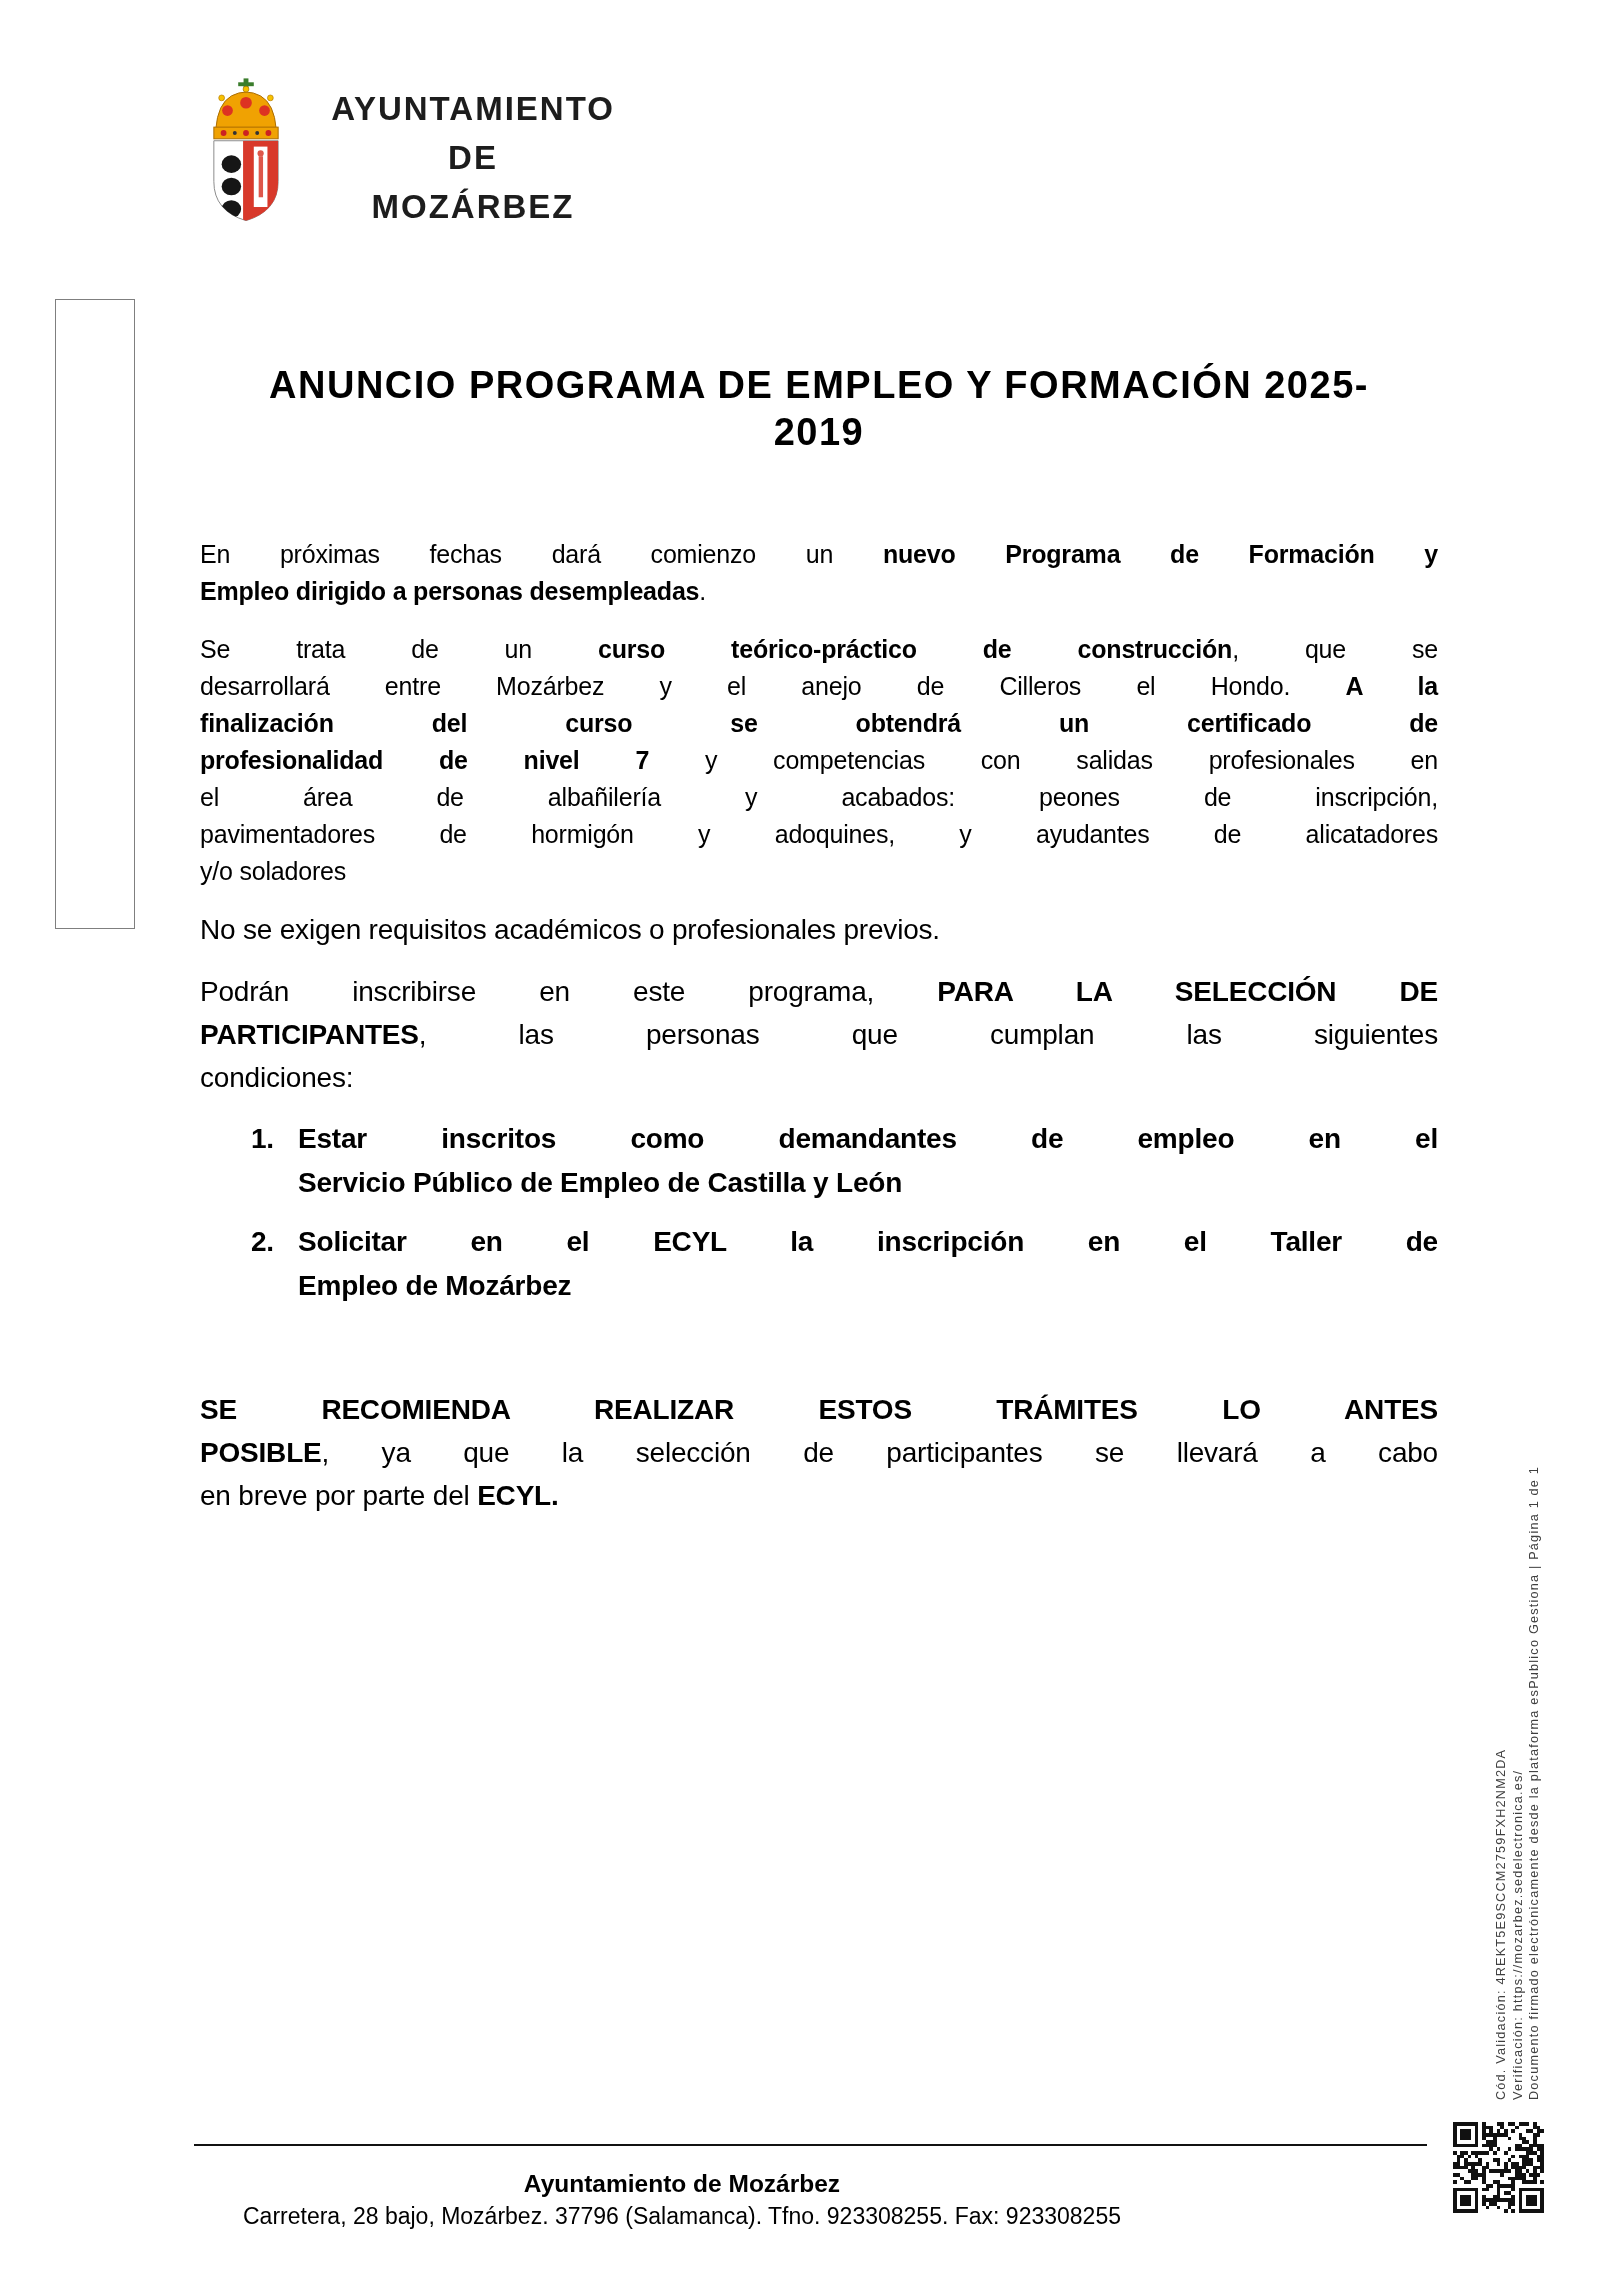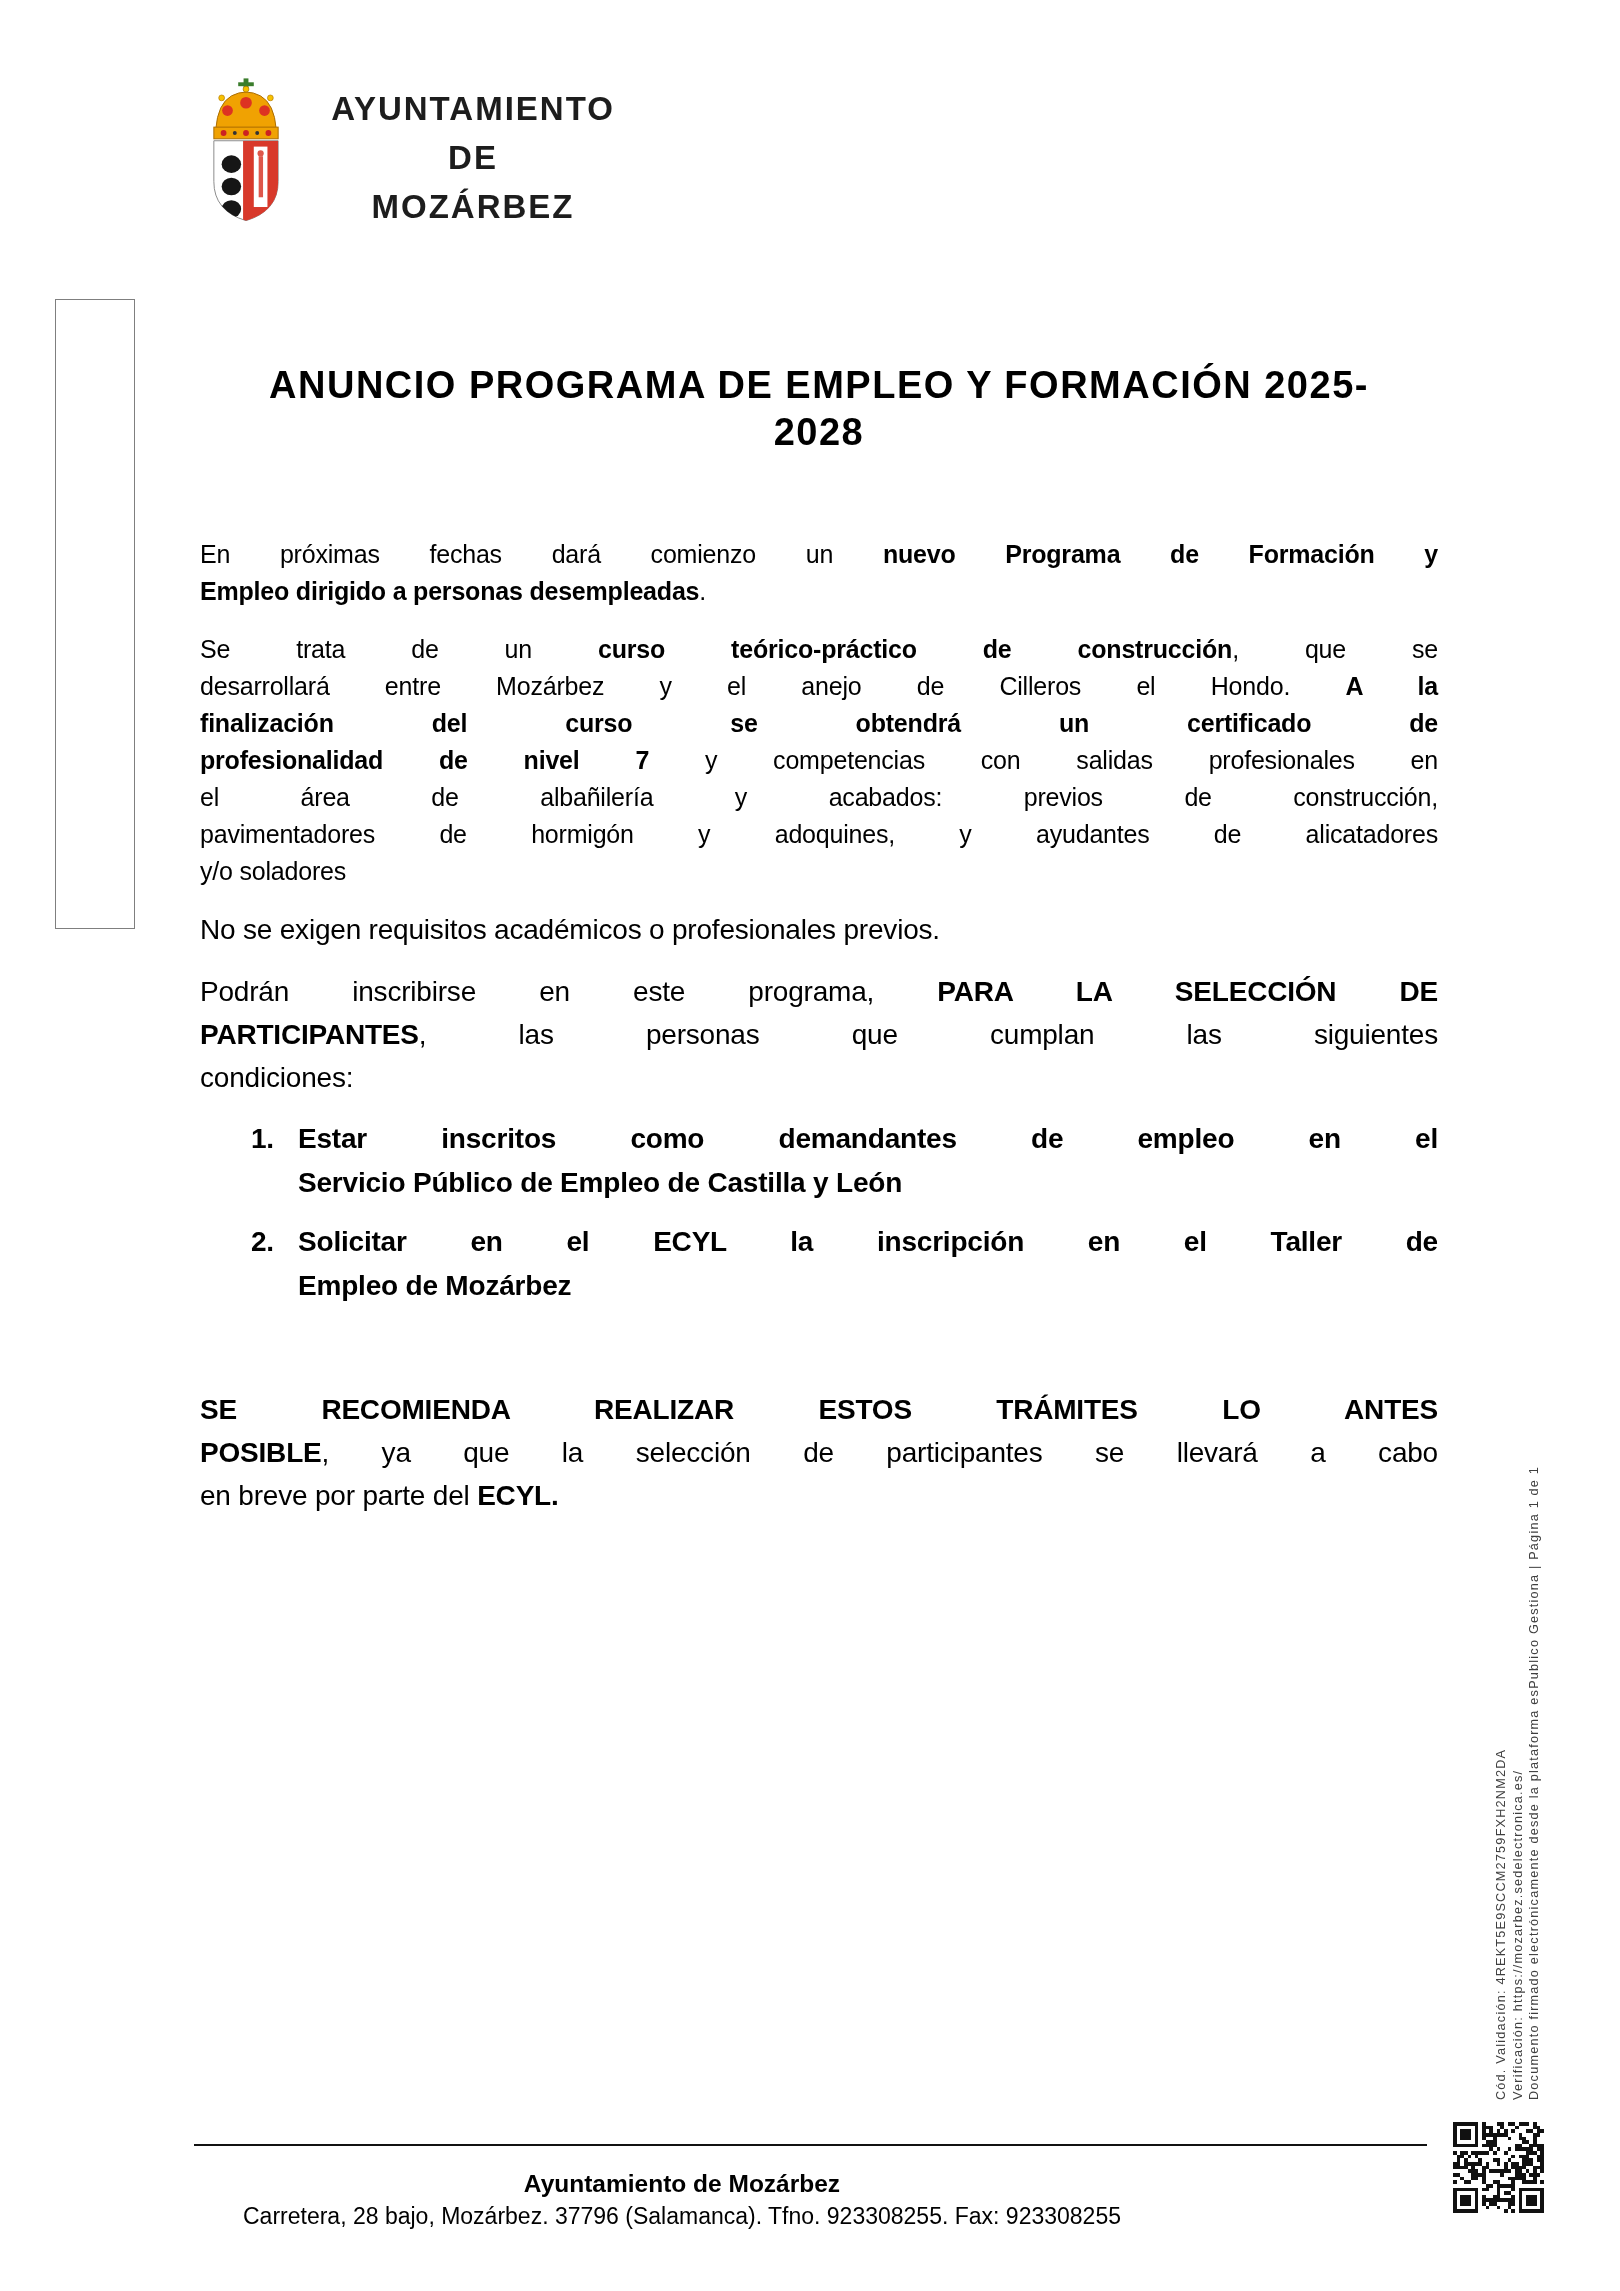--- a/index.html
+++ b/index.html
@@ -96,33 +96,33 @@
     <div>AYUNTAMIENTO</div>
     <div>DE</div>
     <div>MOZÁRBEZ</div>
   </div>
 
   <div class="side-box"></div>
 
   <div class="content">
     <div class="doc-title">
       <div>ANUNCIO PROGRAMA DE EMPLEO Y FORMACIÓN 2025-</div>
-      <div>2028</div>
+      <div>2019</div>
     </div>
     <div id="doc-body">
         <div class="block body intro-paragraph">
           <div class="tline"><span>En próximas fechas dará comienzo un </span><b>nuevo Programa de Formación y</b></div>
           <div class="tline last"><b>Empleo dirigido a personas desempleadas</b><span>.</span></div>
         </div>
         <div class="block body course-paragraph">
           <div class="tline"><span>Se trata de un </span><b>curso teórico-práctico de construcción</b><span>, que se</span></div>
           <div class="tline"><span>desarrollará entre Mozárbez y el anejo de Cilleros el Hondo. </span><b>A la</b></div>
           <div class="tline"><b>finalización del curso se obtendrá un certificado de</b></div>
           <div class="tline"><b>profesionalidad de nivel 7</b><span> y competencias con salidas profesionales en</span></div>
-          <div class="tline"><span>el área de albañilería y acabados: previos de construcción,</span></div>
+          <div class="tline"><span>el área de albañilería y acabados: peones de inscripción,</span></div>
           <div class="tline"><span>pavimentadores de hormigón y adoquines, y ayudantes de alicatadores</span></div>
           <div class="tline last"><span>y/o soladores</span></div>
         </div>
         <div class="block large requirements-paragraph">
           <div class="tline last"><span>No se exigen requisitos académicos o profesionales previos.</span></div>
         </div>
         <div class="block large enrollment-paragraph">
           <div class="tline"><span>Podrán inscribirse en este programa, </span><b>PARA LA SELECCIÓN DE</b></div>
           <div class="tline"><b>PARTICIPANTES</b><span>, las personas que cumplan las siguientes</span></div>
           <div class="tline last"><span>condiciones:</span></div>

